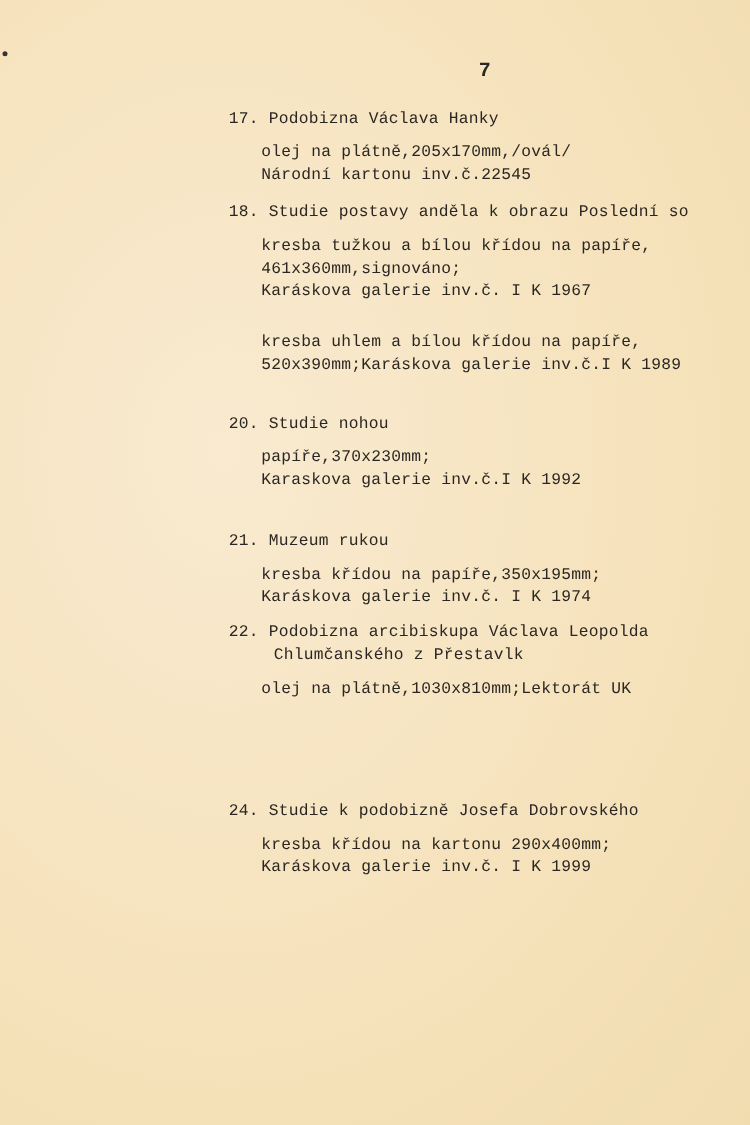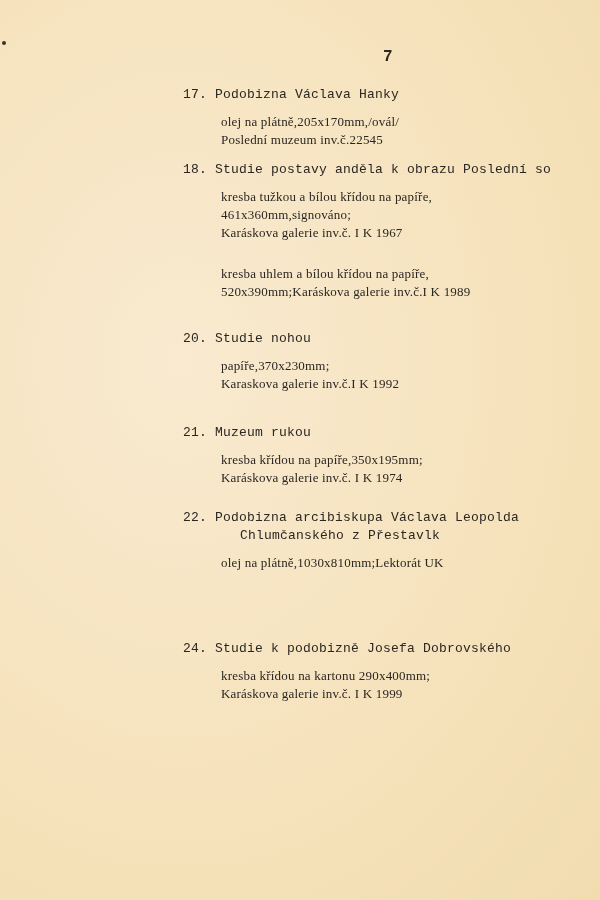--- a/index.html
+++ b/index.html
@@ -10,35 +10,35 @@
     position: relative;
     font-family: "Liberation Mono", "DejaVu Sans Mono", monospace;
     color: #2a2622;
   }
   .page { position: absolute; left: 0; top: 0; width: 600px; height: 900px; }
   .speck { position: absolute; left: 2px; top: 41px; width: 4px; height: 4px; border-radius: 50%; background: #333; }
   .page-number { position: absolute; left: 383px; top: 48px; font-size: 16px; font-weight: bold; }
   .entry { position: absolute; left: 183px; white-space: nowrap; font-size: 13px; letter-spacing: 0.2px; }
   .entry .title-line { line-height: 18px; }
   .entry .num { display: inline-block; }
-  .entry .desc { margin-left: 38px; line-height: 18px; font-family: Liberation Serif, serif; }
+  .entry .desc { margin-left: 26px; line-height: 18px; }
   .gap { height: 9px; }
 </style>
 </head>
 <body>
 
 <div class="page">
   <div class="speck"></div>
   <div class="page-number">7</div>
 
   <div class="entry" style="top:86px">
     <div class="title-line"><span class="num">17.</span> <span>Podobizna Václava Hanky</span></div>
     <div class="gap"></div>
     <div class="desc">olej na plátně,205x170mm,/ovál/</div>
-    <div class="desc">Poslední muzeum inv.č.22545</div>
+    <div class="desc">Národní kartonu inv.č.22545</div>
   </div>
 
   <div class="entry" style="top:161px">
     <div class="title-line"><span class="num">18.</span> <span>Studie postavy anděla k obrazu Poslední so</span></div>
     <div class="gap"></div>
     <div class="desc">kresba tužkou a bílou křídou na papíře,</div>
     <div class="desc">461x360mm,signováno;</div>
     <div class="desc">Karáskova galerie inv.č. I K 1967</div>
   </div>
 
@@ -55,23 +55,23 @@
     <div class="desc">Karaskova galerie inv.č.I K 1992</div>
   </div>
 
   <div class="entry" style="top:424px">
     <div class="title-line"><span class="num">21.</span> <span>Muzeum rukou</span></div>
     <div class="gap"></div>
     <div class="desc">kresba křídou na papíře,350x195mm;</div>
     <div class="desc">Karáskova galerie inv.č. I K 1974</div>
   </div>
 
-  <div class="entry" style="top:509px">
+  <div class="entry" style="top:497px">
     <div class="title-line"><span class="num">22.</span> <span>Podobizna arcibiskupa Václava Leopolda</span></div>
-    <div class="title-line" style="margin-left:57px">Chlumčanského z Přestavlk</div>
+    <div class="title-line" style="margin-left:36px">Chlumčanského z Přestavlk</div>
     <div class="gap"></div>
     <div class="desc">olej na plátně,1030x810mm;Lektorát UK</div>
   </div>
 
 
   <div class="entry" style="top:640px">
     <div class="title-line"><span class="num">24.</span> <span>Studie k podobizně Josefa Dobrovského</span></div>
     <div class="gap"></div>
     <div class="desc">kresba křídou na kartonu 290x400mm;</div>
     <div class="desc">Karáskova galerie inv.č. I K 1999</div>

